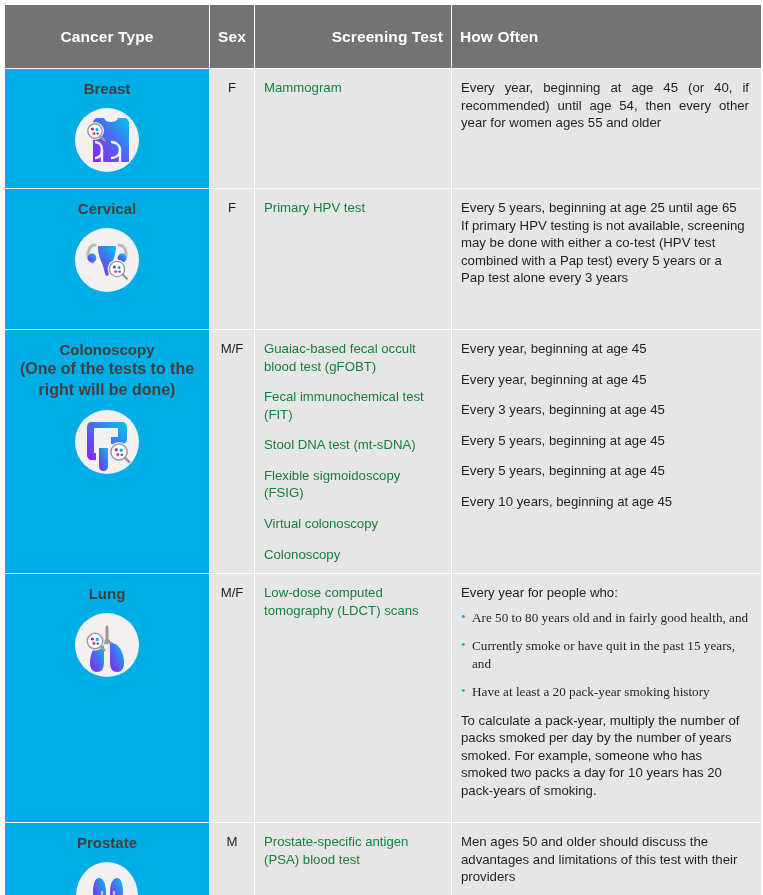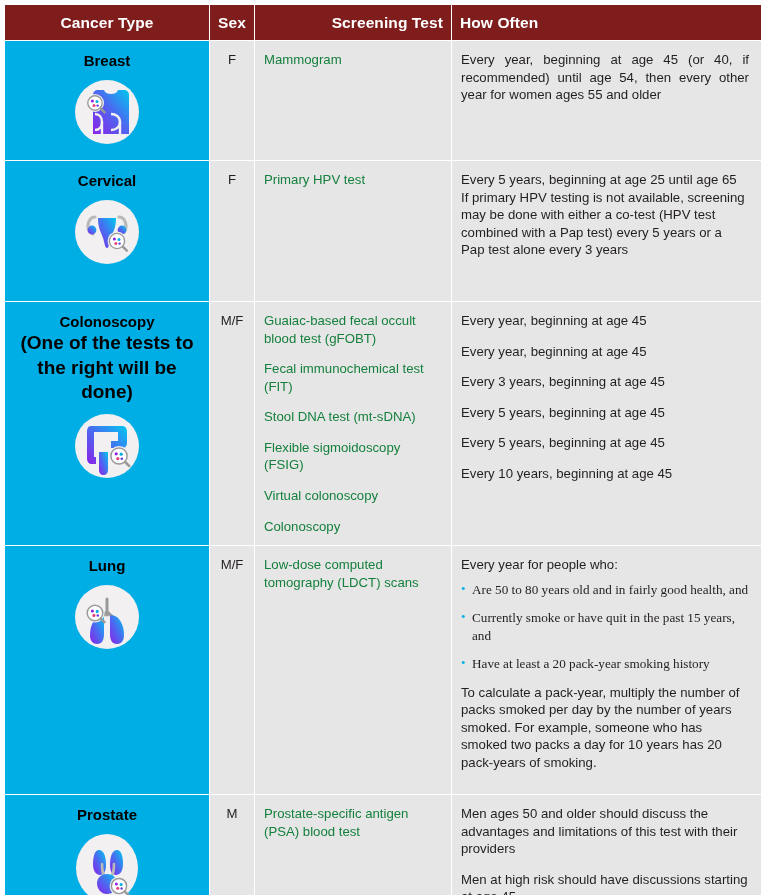--- a/index.html
+++ b/index.html
@@ -32,57 +32,57 @@
   }
 
   
   col.col-cancer   { width: 204px; }
   col.col-sex      { width: 44px;  }
   col.col-test     { width: 196px; }
   col.col-often    { width: 309px; }
 
   
   thead th {
-    background: #7f1d1d;
+    background: #737373;
     color: #ffffff;
     font-size: 15.5px;
     font-weight: bold;
     letter-spacing: 0.1px;
-    height: 35px;
+    height: 63px;
     padding: 0 8px;
     vertical-align: middle;
     box-sizing: border-box;
     border: 0;
   }
   th.h-cancer { text-align: center; }
   th.h-sex    { text-align: center; padding: 0 4px; }
   th.h-test   { text-align: right; }
   th.h-often  { text-align: left; }
 
   
   tbody td {
     vertical-align: top;
     box-sizing: border-box;
     border: 0;
   }
 
   td.c-cancer {
     background: #00AEE6;
-    color: #000000;
+    color: #404040;
     text-align: center;
     padding: 10px 10px 12px 10px;
   }
   .cancer-name {
     font-size: 15px;
     font-weight: bold;
     line-height: 1.28;
     display: block;
   }
   .cancer-note {
-    font-size: 19px;
+    font-size: 16px;
     font-weight: bold;
     line-height: 1.28;
     display: block;
   }
 
   td.c-sex {
     background: #E6E6E6;
     color: #231f20;
     text-align: center;
     font-size: 13.2px;

